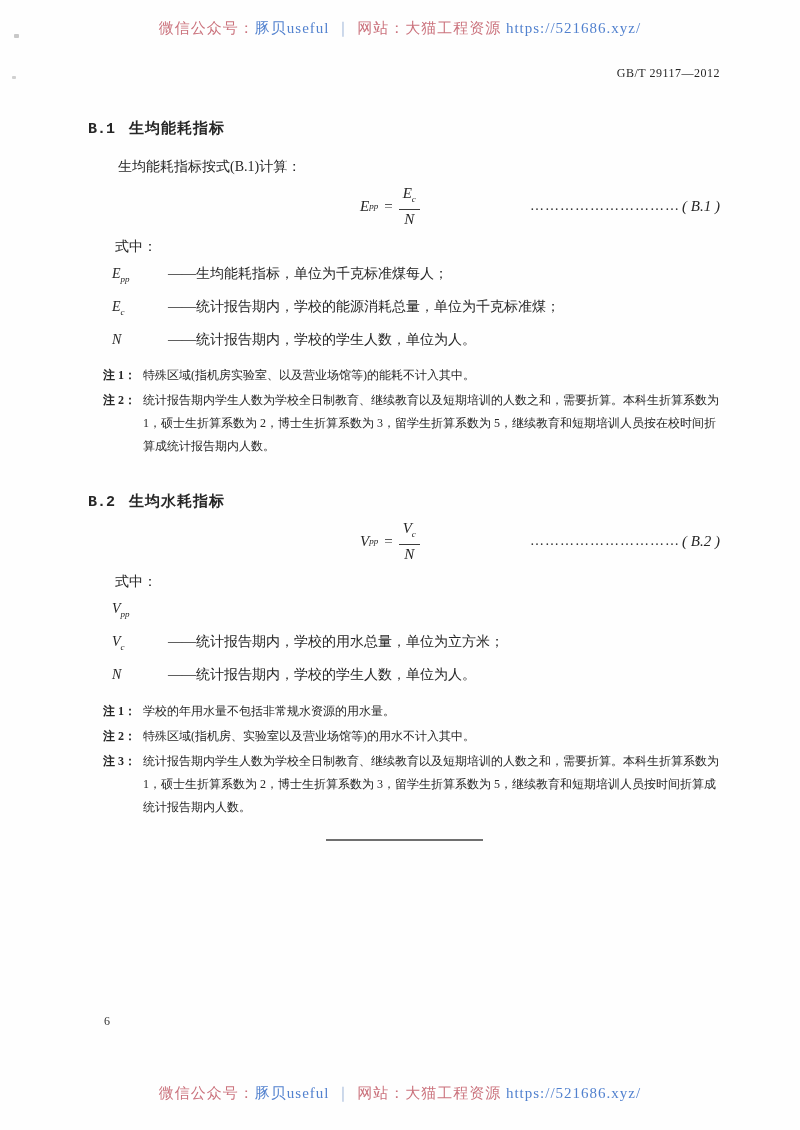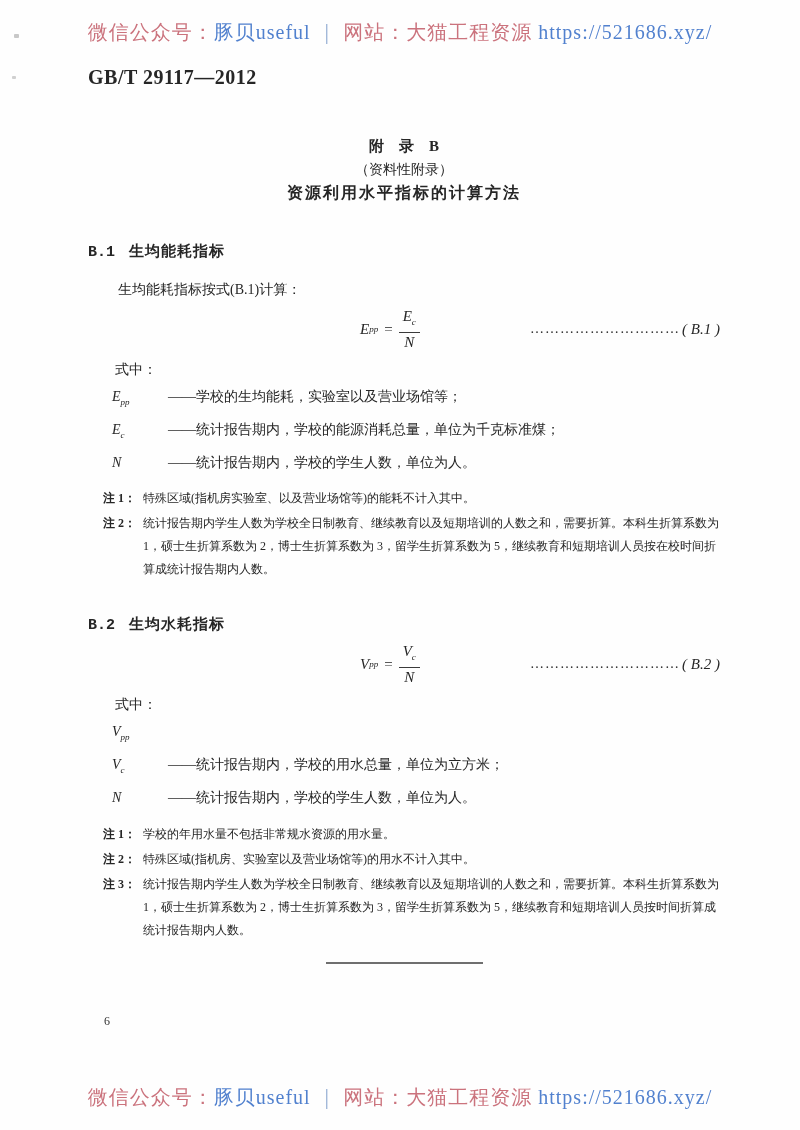--- a/index.html
+++ b/index.html
@@ -10,36 +10,36 @@
     margin:0 auto;
     background:#fefefe;
     font-family:"Liberation Serif","DejaVu Serif",serif;
     color:#262626;
     overflow:hidden;
   }
   
   .watermark {
     position:absolute; left:0; width:100%;
     text-align:center;
-    font-size:20px; letter-spacing:1px;
+    font-size:15px; letter-spacing:1px;
     opacity:.88;
     white-space:nowrap;
   }
   .wm-top { top:19px; }
   .wm-bottom { top:1084px; }
   .wm-red  { color:#c4606c; }
   .wm-blue { color:#3a70c8; }
   .wm-sep  { color:#8aa6cf; padding:0 6px; }
   
   .speck { position:absolute; background:#9a9a9a; border-radius:1px; }
   .speck.s1 { left:14px; top:34px; width:5px; height:4px; opacity:.55; }
   .speck.s2 { left:12px; top:76px; width:4px; height:3px; opacity:.45; }
   
   .content { position:absolute; left:88px; top:66px; width:632px; }
-  .doc-number { font-size:20px; font-weight:bold; letter-spacing:.5px; }
+  .doc-number { font-size:12px; font-weight:normal; letter-spacing:.5px;text-align:right; }
   .appendix-title { margin-top:46px; text-align:center; }
   .appendix-title .t1 { font-size:15px; font-weight:bold; line-height:23px; }
   .appendix-title .t2 { font-size:14px; line-height:23px; }
   .appendix-title .t3 { font-size:16px; font-weight:bold; letter-spacing:2px; line-height:23px; }
   .section-heading { margin-top:38px; font-size:15px; font-weight:bold;font-family:Liberation Mono, monospace; }
   .section-heading .sh-title { margin-left:14px; letter-spacing:1px; }
   .intro { margin-top:20px; padding-left:30px; font-size:14px; }
   
   .formula-row { margin-top:8px; display:flex; align-items:center; min-height:44px; }
   .formula { margin-left:272px; font-size:15px; display:inline-flex; align-items:center; white-space:nowrap; }
@@ -77,25 +77,20 @@
     <span class="wm-blue">https://521686.xyz/</span>
   </div>
 
   <div class="speck s1"></div>
   <div class="speck s2"></div>
 
   <div class="content">
 
     <div class="doc-number">GB/T 29117—2012</div>
 
-    <div class="appendix-title">
-      <div class="t1">附　录　B</div>
-      <div class="t2">（资料性附录）</div>
-      <div class="t3">资源利用水平指标的计算方法</div>
-    </div>
 
     <div class="section-heading">
       <span>B.1</span><span class="sh-title">生均能耗指标</span>
     </div>
 
     <p class="intro">生均能耗指标按式(B.1)计算：</p>
 
     <div class="formula-row">
       <span class="formula">
         <i>E</i>
@@ -109,21 +104,21 @@
       <span class="leader">
         <span class="dots">…………………………</span>
         <span class="eq-label">( B.1 )</span>
       </span>
     </div>
 
     <p class="where">式中：</p>
 
     <div class="def">
       <span class="def-sym"><i>E</i><sub>pp</sub></span>
-      <span class="def-desc">——学校的生均能耗，实验室以及营业场馆等；</span>
+      <span class="def-desc">——生均能耗指标，单位为千克标准煤每人；</span>
     </div>
     <div class="def">
       <span class="def-sym"><i>E</i><sub>c</sub></span>
       <span class="def-desc">——统计报告期内，学校的能源消耗总量，单位为千克标准煤；</span>
     </div>
     <div class="def">
       <span class="def-sym"><i>N</i><sub></sub></span>
       <span class="def-desc">——统计报告期内，学校的学生人数，单位为人。</span>
     </div>
 

